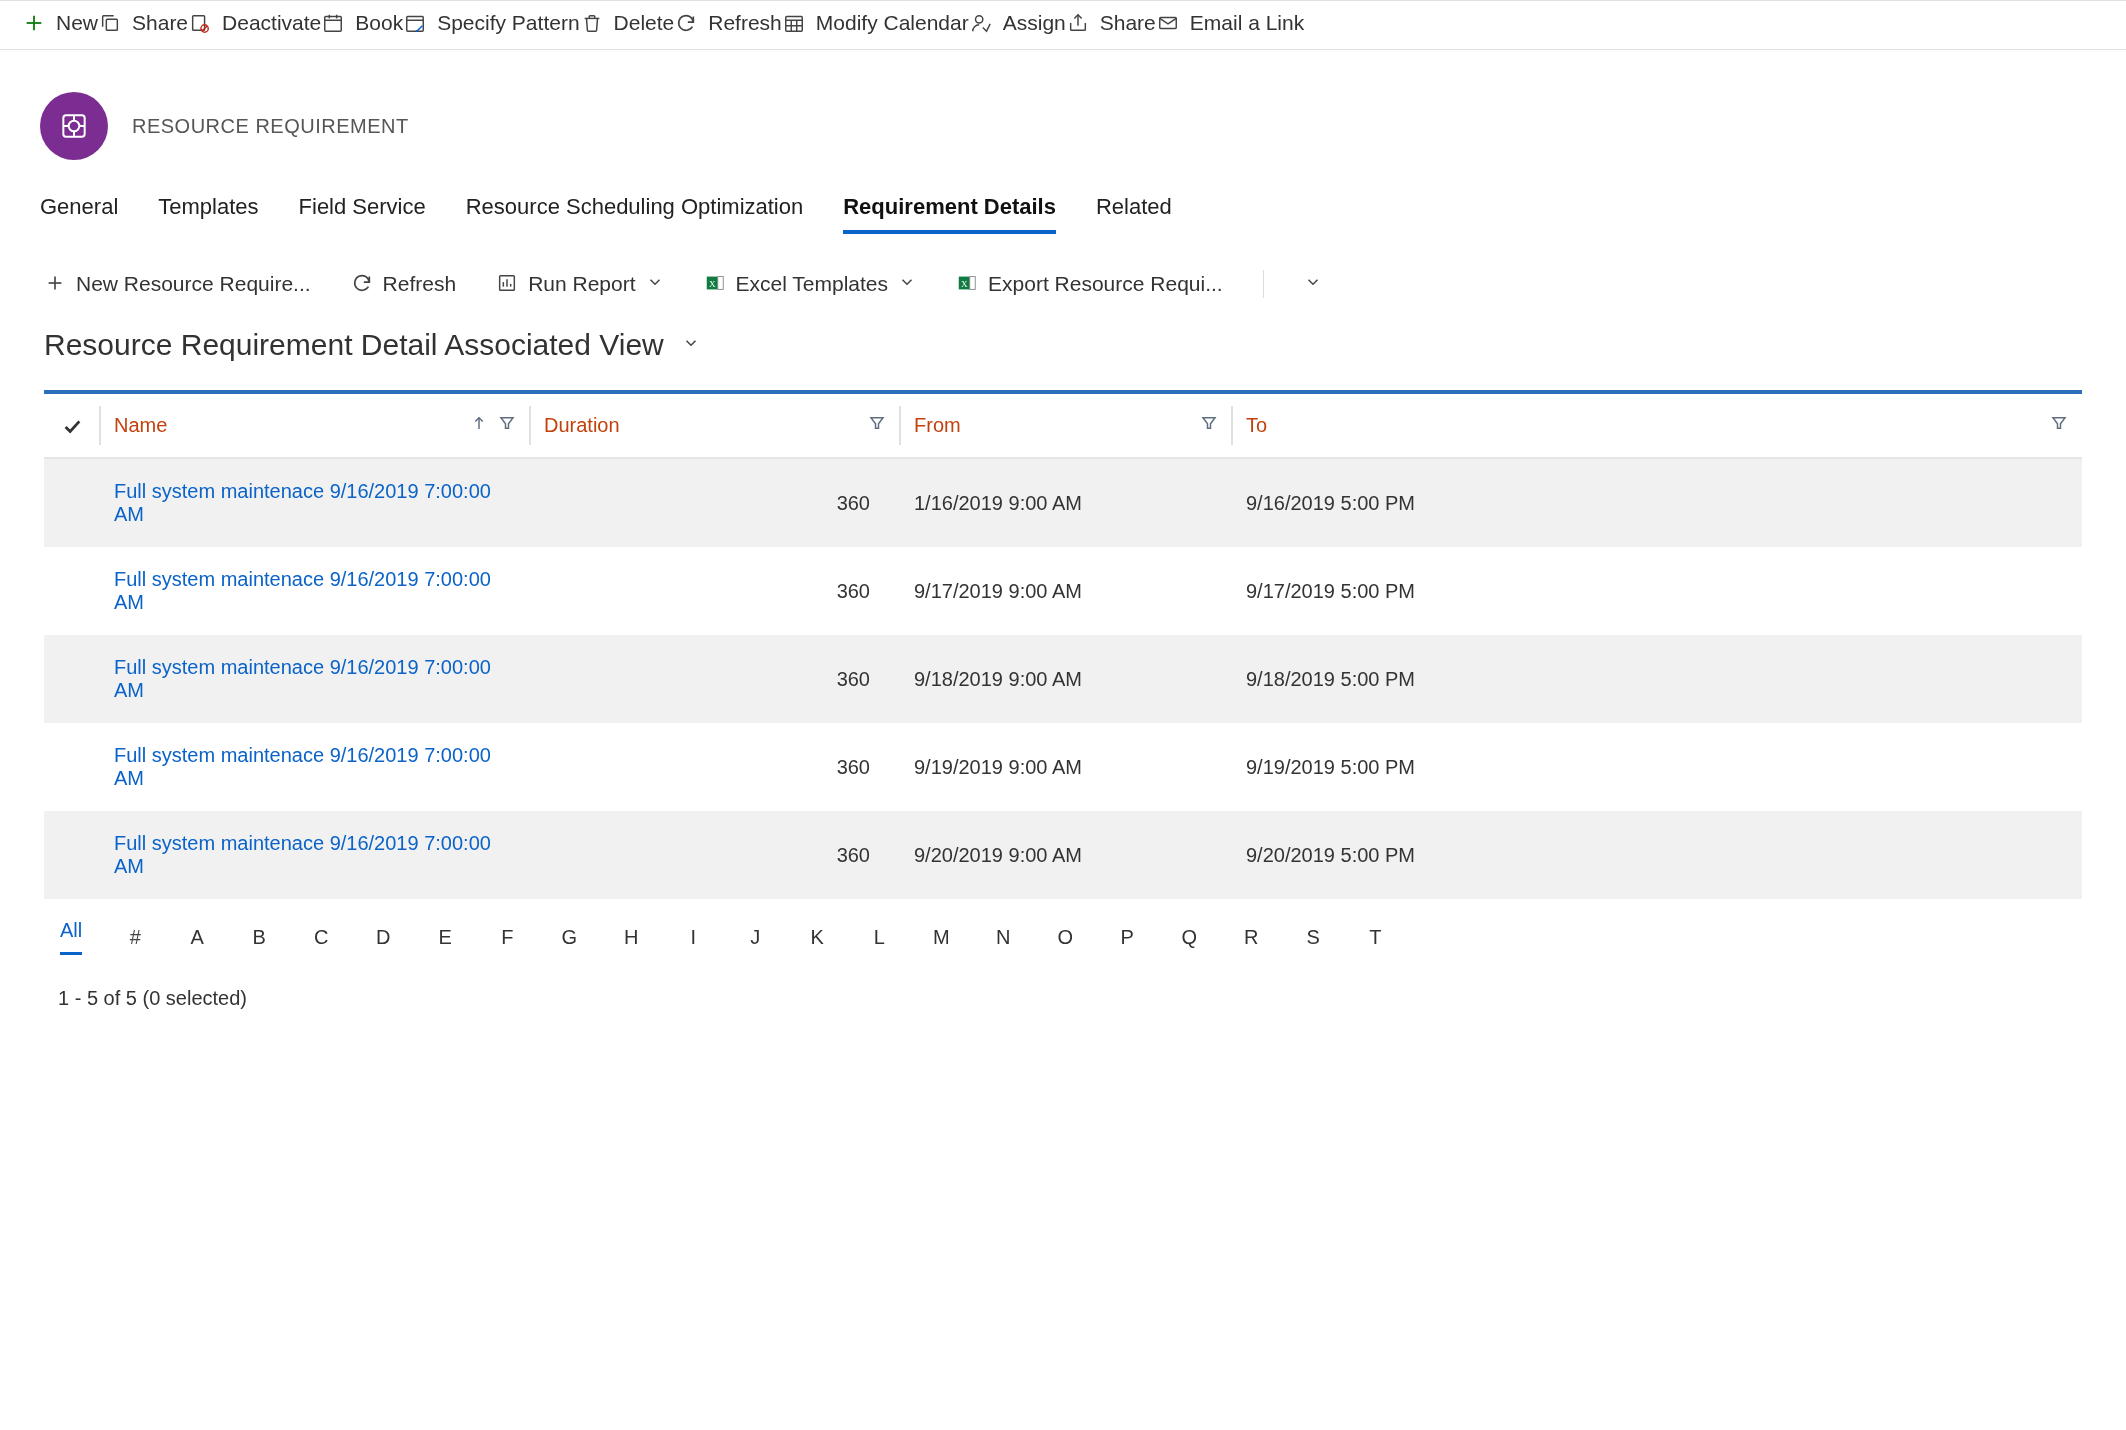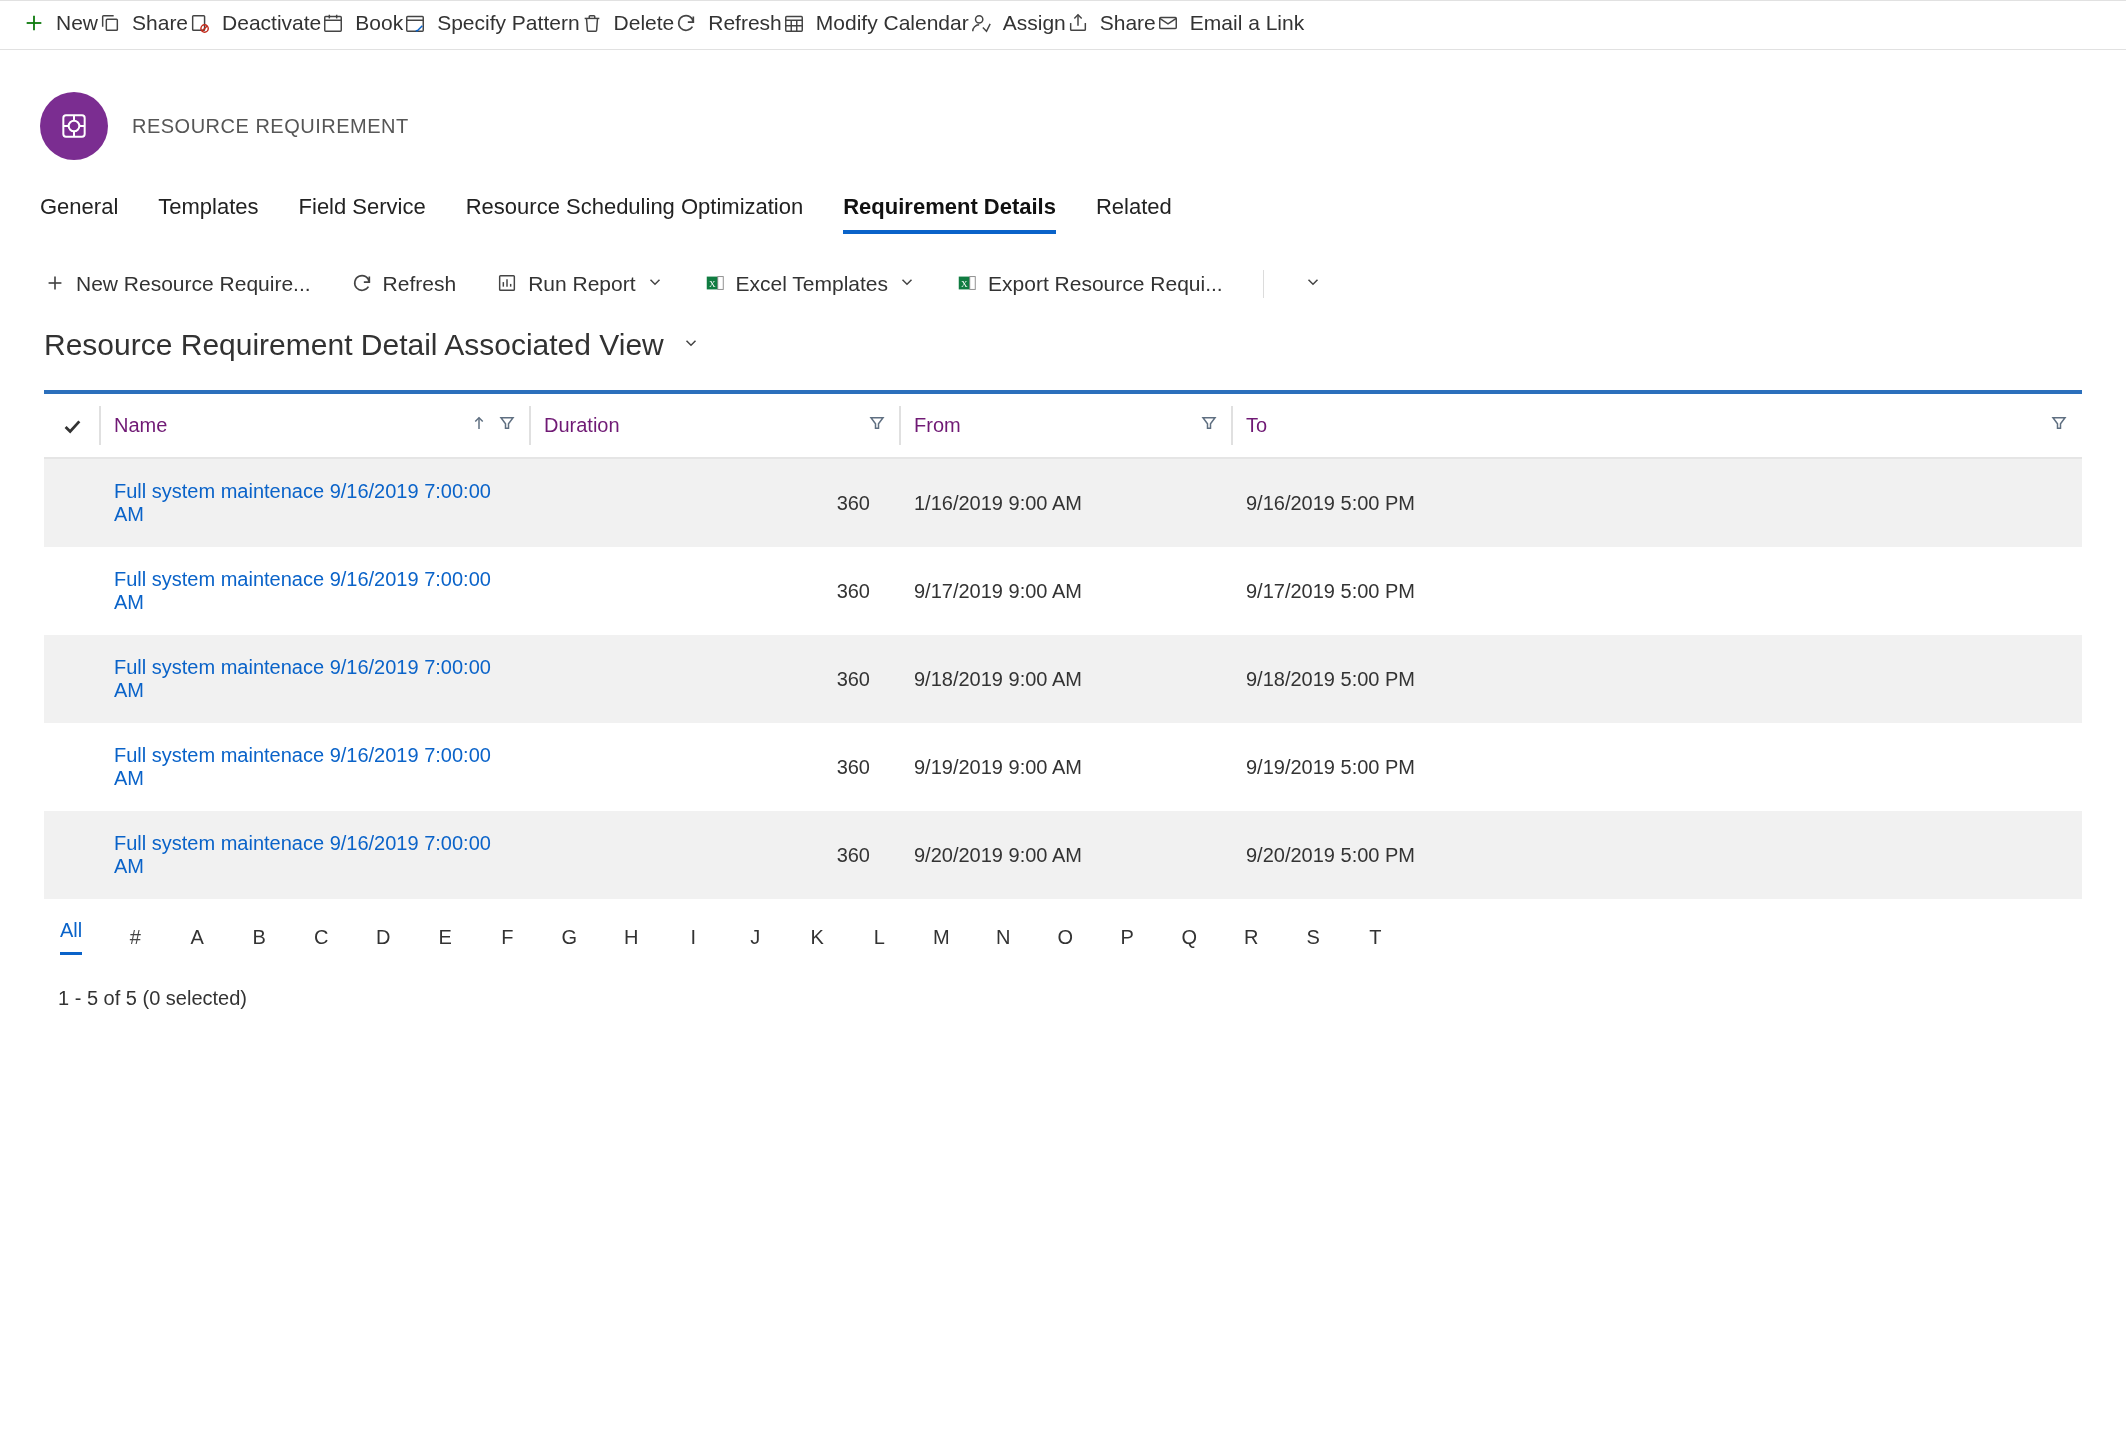--- a/index.html
+++ b/index.html
@@ -102,21 +102,21 @@
   .grid {
     border-top: 4px solid #2b6fbc;
     width: 100%;
     border-collapse: collapse;
     font-size: 20px;
     table-layout: fixed;
   }
   .grid thead th {
     text-align: left;
     font-weight: 400;
-    color: #701a75;
+    color: #c2410c;
     padding: 20px 14px;
     border-bottom: 2px solid #e5e5e5;
     position: relative;
     vertical-align: middle;
   }
   .grid thead th .col-inner {
     display: flex;
     align-items: center;
     justify-content: space-between;
     gap: 10px;

